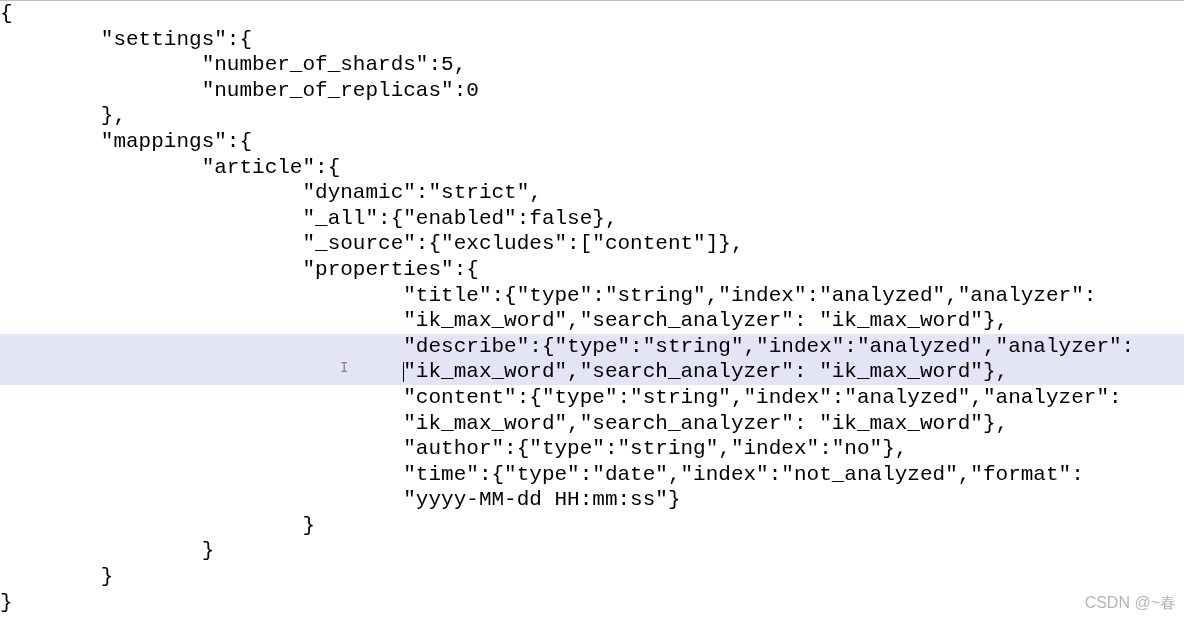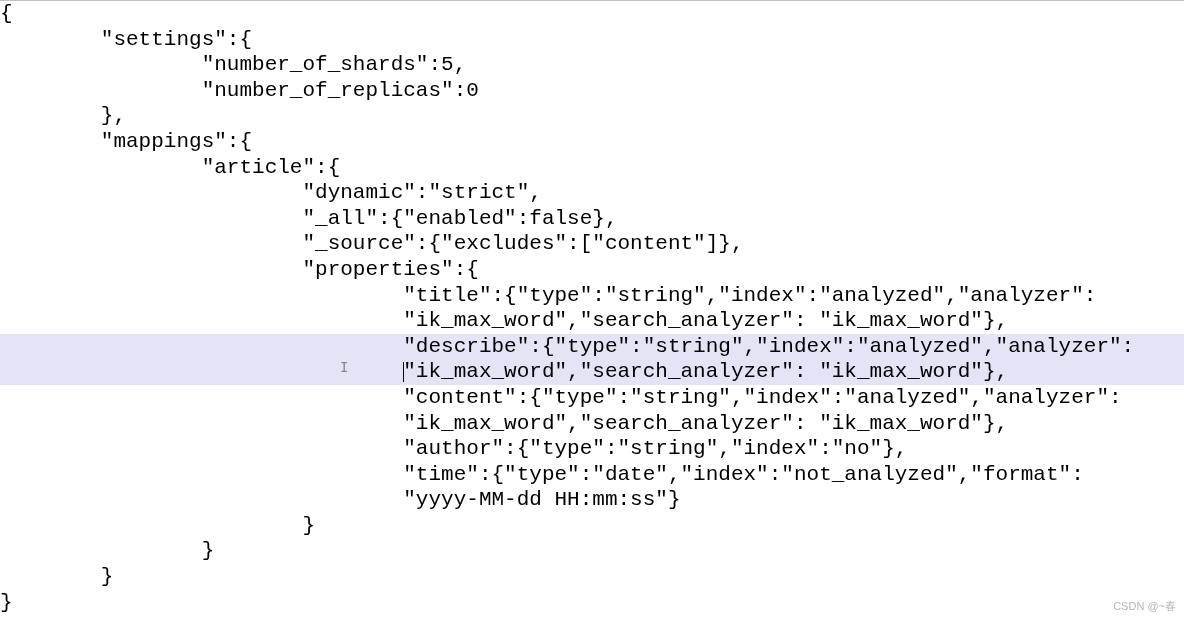--- a/index.html
+++ b/index.html
@@ -37,21 +37,21 @@
     top: 358px;
     font-family: "Consolas", monospace;
     font-size: 14px;
     color: #888;
   }
   .watermark {
     position: absolute;
     right: 8px;
     bottom: 6px;
     font-family: -apple-system, BlinkMacSystemFont, "Segoe UI", sans-serif;
-    font-size: 11px;
+    font-size: 16px;
     color: #b5b5b5;
   }
   .cursor {
     display:inline-block;
     width:1px;
     height:20px;
     background:#000;
     vertical-align:middle;
     margin-right:-1px;
   }

